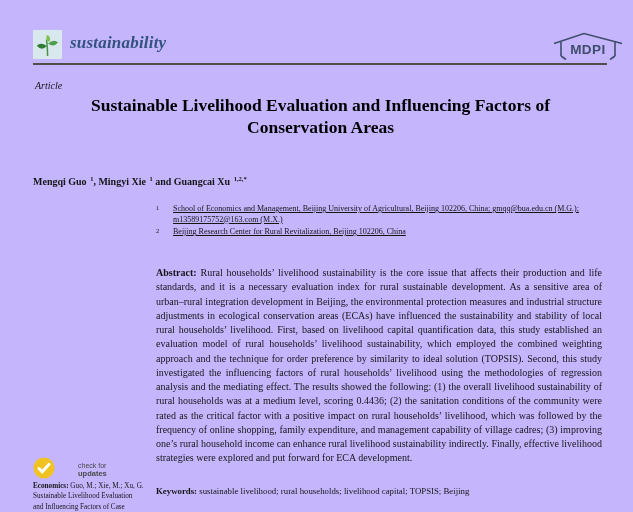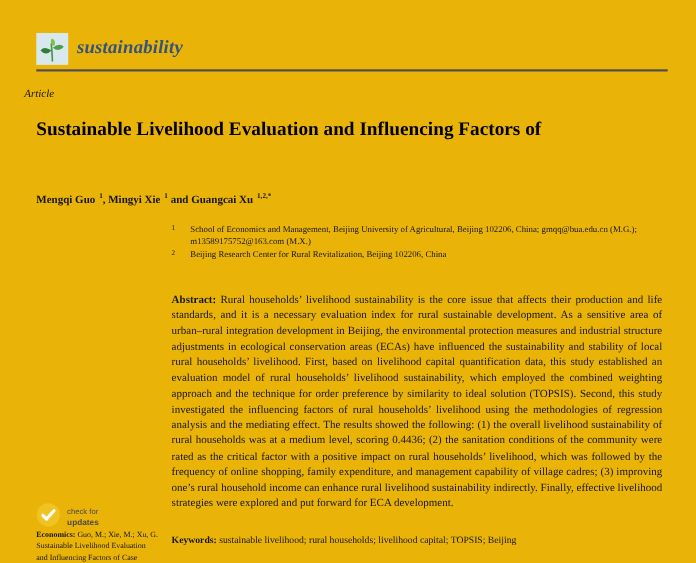--- a/index.html
+++ b/index.html
@@ -2,48 +2,48 @@
 <html style="--journal_blue: #33527e; --mdpi_navy: #404d6b; --rule_gray: #4f4f4f; --badge_yellow: #f0c323; --logo_bg: #d9e8ec; --text_black: #161616;"><head>
 <meta charset="utf-8">
 <style>
   :root{
     --journal_blue:#33527e; --mdpi_navy:#404d6b; --rule_gray:#4f4f4f;
     --badge_yellow:#f0c323; --logo_bg:#d9e8ec; --text_black:#161616;
     --badge_text:#4a4a4a;
   }
   html,body{margin:0;padding:0;background:#ffffff;}
   .page{
-    position:relative; width:633px; height:512px; background:#eab308;
+    position:relative; width:633px; height:512px; background:#c4b5fd;
     overflow:hidden; font-family:"Liberation Serif", serif; color:var(--text_black);
   }
   
   .logo-box{position:absolute; left:33px; top:30px; width:29px; height:29px; background:var(--logo_bg);}
   .journal-name{
     position:absolute; left:70px; top:33px; font-size:17px; font-style:italic; font-weight:bold;
     color:var(--journal_blue); letter-spacing:0.2px;
   }
   .mdpi-logo{position:absolute; left:551px; top:31px;}
   .mdpi-text{font-family:"Liberation Sans", sans-serif; font-weight:bold; font-size:13.5px; fill:var(--mdpi_navy); letter-spacing:0.5px;}
   .rule{position:absolute; left:33px; top:63px; width:574px; height:1.5px; background:var(--rule_gray);}
   
-  .article-type{position:absolute; left:22px; top:80px; font-size:10px; font-style:italic;}
-  .title{position:absolute; left:33px; top:106px; width:575px; font-size:17.5px; font-weight:bold; line-height:22px; color:#000;}
+  .article-type{position:absolute; left:35px; top:80px; font-size:10px; font-style:italic;}
+  .title{position:absolute; left:33px; top:94px; width:575px; font-size:17.5px; font-weight:bold; line-height:22px; color:#000;text-align:center;}
   .authors{position:absolute; left:33px; top:175px; font-size:10px; font-weight:bold;}
   .authors sup{font-size:6.5px; margin-left:1px;}
   
   .affiliations{position:absolute; left:156px; top:204px; width:446px; font-size:8px; line-height:10.8px;}
-  .aff-row{position:relative; padding-left:17px; margin-bottom:1.5px;}
+  .aff-row{position:relative; padding-left:17px; margin-bottom:1.5px;text-decoration:underline;}
   .aff-marker{position:absolute; left:0; top:-1px; font-size:6.5px;}
   
   .abstract{position:absolute; left:156px; top:266px; width:446px; font-size:10px; line-height:14.25px; text-align:justify;}
   .abstract b, .keywords b{font-weight:bold;text-align:right;}
   .keywords{position:absolute; left:156px; top:486px; width:446px; font-size:8.8px;}
   
   .badge{position:absolute; left:33px; top:457px; display:flex; align-items:center; cursor:pointer;}
-  .badge-text{margin-left:6px; font-family:"Liberation Sans", sans-serif; color:var(--badge_text); line-height:8.5px;}
+  .badge-text{margin-left:23px; font-family:"Liberation Sans", sans-serif; color:var(--badge_text); line-height:8.5px;}
   .badge-l1{font-size:7px; display:block;}
   .badge-l2{font-size:7.5px; font-weight:bold; display:block;}
   .citation{position:absolute; left:33px; top:481px; width:122px; font-size:7.2px; line-height:10.3px;}
   .cit-line{white-space:nowrap;}
 </style>
 </head>
 <body>
 
 <div class="page">
 
@@ -52,26 +52,39 @@
       <svg width="29" height="29" viewBox="0 0 29 29">
         <path d="M14.6 26 C14.6 20 14.2 16 13.6 9.5" stroke="#4a9445" stroke-width="1.5" fill="none"></path>
         <path d="M14 5 Q18.5 6.5 16.3 12 Q11.7 9.5 14 5 Z" fill="#7cbf4e"></path>
         <path d="M15 13.5 Q21 8.5 25 12.5 Q20.5 18 15 13.5 Z" fill="#4d9e4b"></path>
         <path d="M13.8 16 Q7.5 11.5 3.8 15.8 Q8.8 21.5 13.8 16 Z" fill="#2f7d37"></path>
       </svg>
     </span>
   </div>
   <div class="journal-name">sustainability</div>
 
+  <div class="mdpi-logo">
+    <svg width="74" height="30" viewBox="0 0 74 30">
+      <g stroke="#404d6b" stroke-width="1.6" fill="none">
+        <path d="M3,12.5 L33,2.5 L71,12.5"></path>
+        <path d="M10,11 L10,25"></path>
+        <path d="M64,11 L64,25"></path>
+        <path d="M10,25 L15,28.5"></path>
+        <path d="M64,25 L59,28.5"></path>
+      </g>
+      <text x="37" y="23" text-anchor="middle" class="mdpi-text">MDPI</text>
+    </svg>
+  </div>
 
   <div class="rule"></div>
 
   <div class="article-type">Article</div>
   <h1 class="title" style="margin:0;">
     <span style="display:block">Sustainable Livelihood Evaluation and Influencing Factors of</span>
+    <span style="display:block">Conservation Areas</span>
   </h1>
 
   <div class="authors"><span></span><span>Mengqi Guo</span> <sup>1</sup><span>, </span><span>Mingyi Xie</span> <sup>1</sup><span> and </span><span>Guangcai Xu</span> <sup>1,2,*</sup></div>
 
   <div class="affiliations">
     <div class="aff-row">
       <span class="aff-marker">1</span>
       <span>School of Economics and Management, Beijing University of Agricultural, Beijing 102206, China; gmqq@bua.edu.cn (M.G.); m13589175752@163.com (M.X.)</span>
     </div>
     <div class="aff-row">

